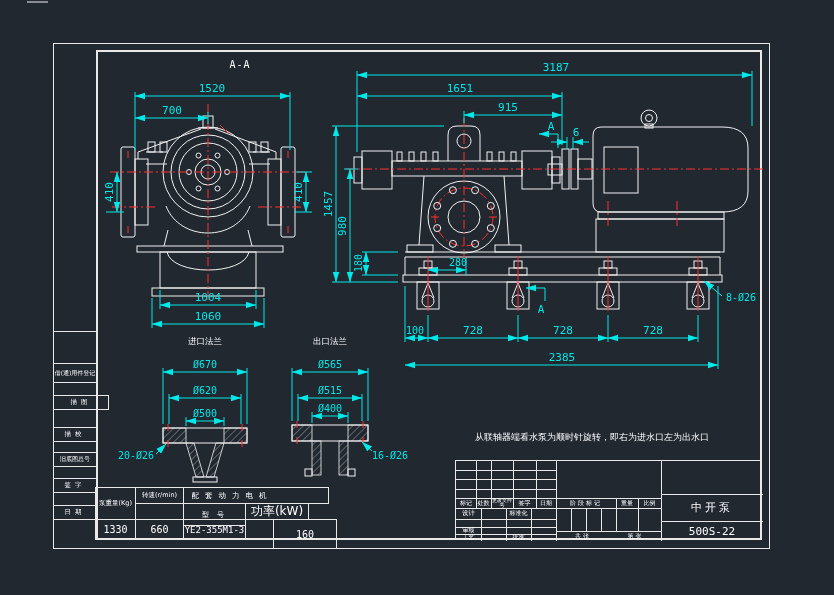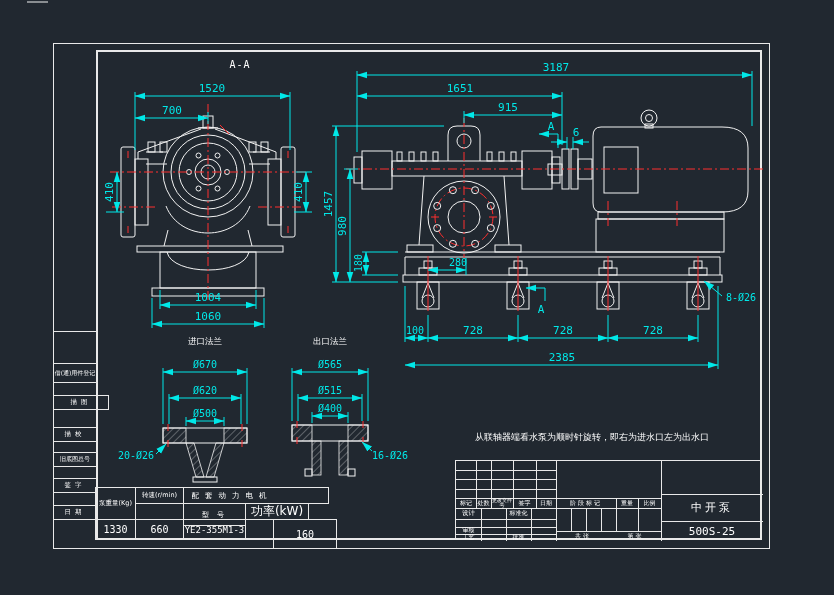--- a/index.html
+++ b/index.html
@@ -104,21 +104,21 @@
   <div class="lbl" style="left:0;top:73px;width:25px;height:7px;font-size:6px;">工艺</div>
   <div class="lbl" style="left:50px;top:73px;width:25px;height:7px;font-size:6px;">批准</div>
 
   <div class="lbl" style="left:100px;top:37px;width:60px;height:10px;font-size:6px;letter-spacing:2px;">阶段标记</div>
   <div class="lbl" style="left:160px;top:37px;width:22px;height:10px;font-size:6px;">重量</div>
   <div class="lbl" style="left:182px;top:37px;width:23px;height:10px;font-size:6px;">比例</div>
   <div class="lbl" style="left:100px;top:70px;width:52px;height:10px;font-size:6px;">共  张</div>
   <div class="lbl" style="left:152px;top:70px;width:53px;height:10px;font-size:6px;">第  张</div>
 
   <div class="lbl" style="left:205px;top:33px;width:102px;height:27px;font-size:11px;letter-spacing:3px;">中开泵</div>
-  <div class="lbl" style="left:205px;top:60px;width:102px;height:20px;font:11px 'DejaVu Sans Mono',monospace;">500S-25</div>
+  <div class="lbl" style="left:205px;top:60px;width:102px;height:20px;font:11px 'DejaVu Sans Mono',monospace;">500S-22</div>
 </div>
 
 <svg width="834" height="595" viewBox="0 0 834 595">
   <defs>
     <marker id="arr" viewBox="0 0 10 8" markerWidth="11" markerHeight="9" refX="9.5" refY="4" orient="auto-start-reverse">
       <path d="M0,0.9 L9.8,4 L0,7.1 Z" fill="#00e8e8"></path>
     </marker>
     <pattern id="hatch" width="5" height="5" patternUnits="userSpaceOnUse" patternTransform="rotate(45)">
       <line x1="0" y1="0" x2="0" y2="5" stroke="#f2f2f2" stroke-width="0.6"></line>
     </pattern>

